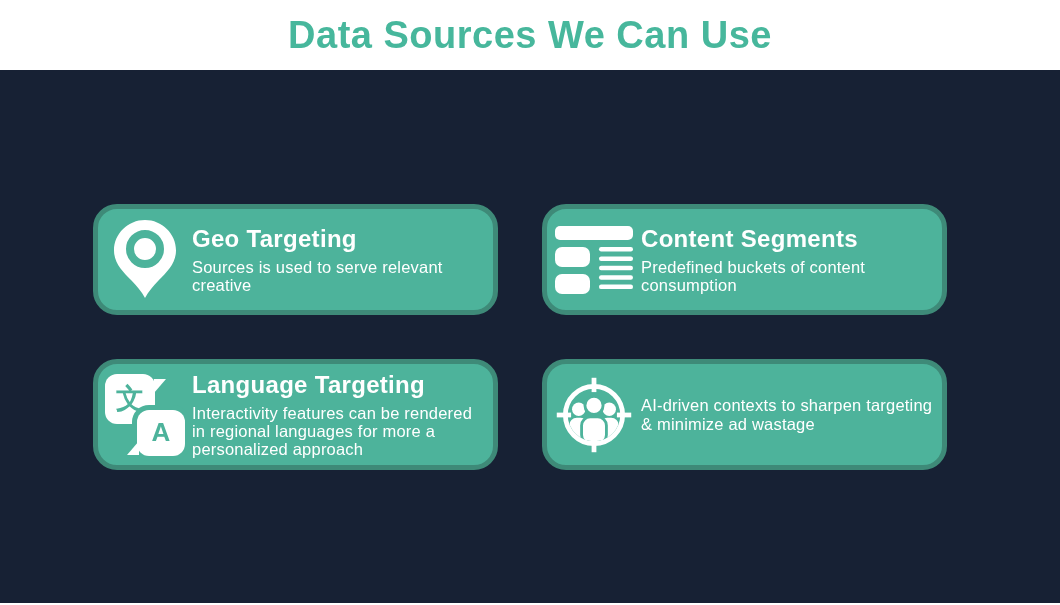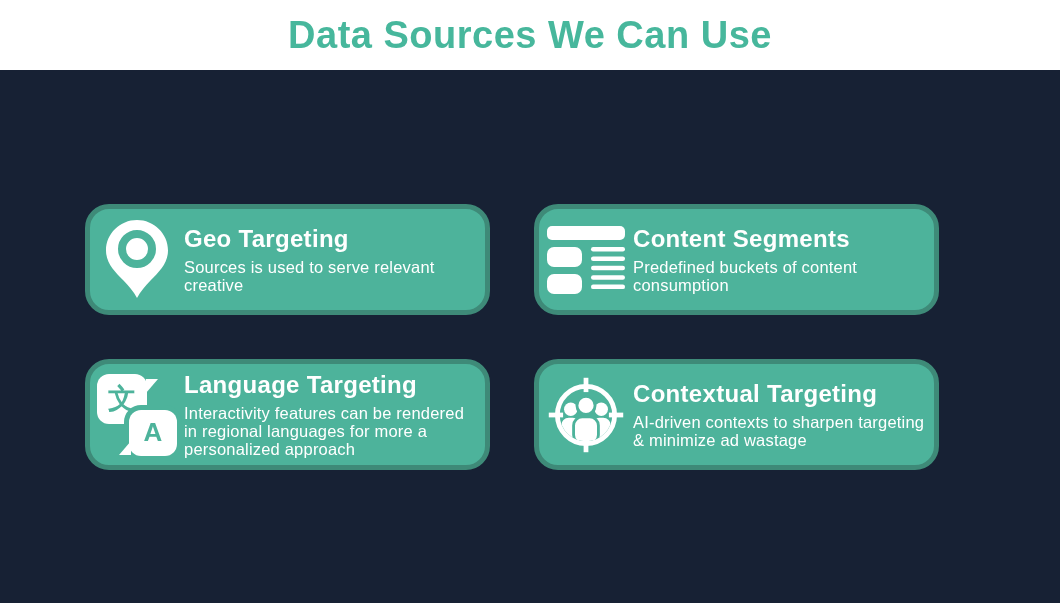--- a/index.html
+++ b/index.html
@@ -26,21 +26,21 @@
     color:#47b79c;
     letter-spacing:0.5px;
   }
 
   .bottom-strip {
     position:absolute; bottom:0; left:0; right:0;
     height:2px; background:#ffffff;
   }
 
   .cards {
-    position:absolute; left:85px; top:204px;
+    position:absolute; left:93px; top:204px;
     width:865px;
     display:grid;
     grid-template-columns:405px 405px;
     column-gap:55px;
     row-gap:39px;
     gap:44px;
   }
 
   .card {
     height:111px;
@@ -176,21 +176,20 @@
             <circle cx="28" cy="38" r="7" fill="#ffffff"></circle>
             <rect x="18" y="47" width="20" height="26" rx="8" fill="#ffffff"></rect>
             <circle cx="60" cy="38" r="7" fill="#ffffff"></circle>
             <rect x="50" y="47" width="20" height="26" rx="8" fill="#ffffff"></rect>
             <circle cx="44" cy="34" r="9.5" fill="#ffffff" stroke="#4db39b" stroke-width="3"></circle>
             <rect x="31" y="46" width="26" height="28" rx="9" fill="#ffffff" stroke="#4db39b" stroke-width="3"></rect>
           </g>
         </svg>
       </div>
       <div class="card-text">
-        <div class="card-title">Contextual Targeting</div>
         <div class="card-desc">AI-driven contexts to sharpen targeting &amp; minimize ad wastage</div>
       </div>
     </div>
 
   </div>
 
   <div class="bottom-strip"></div>
 </div>
 
 </body></html>

